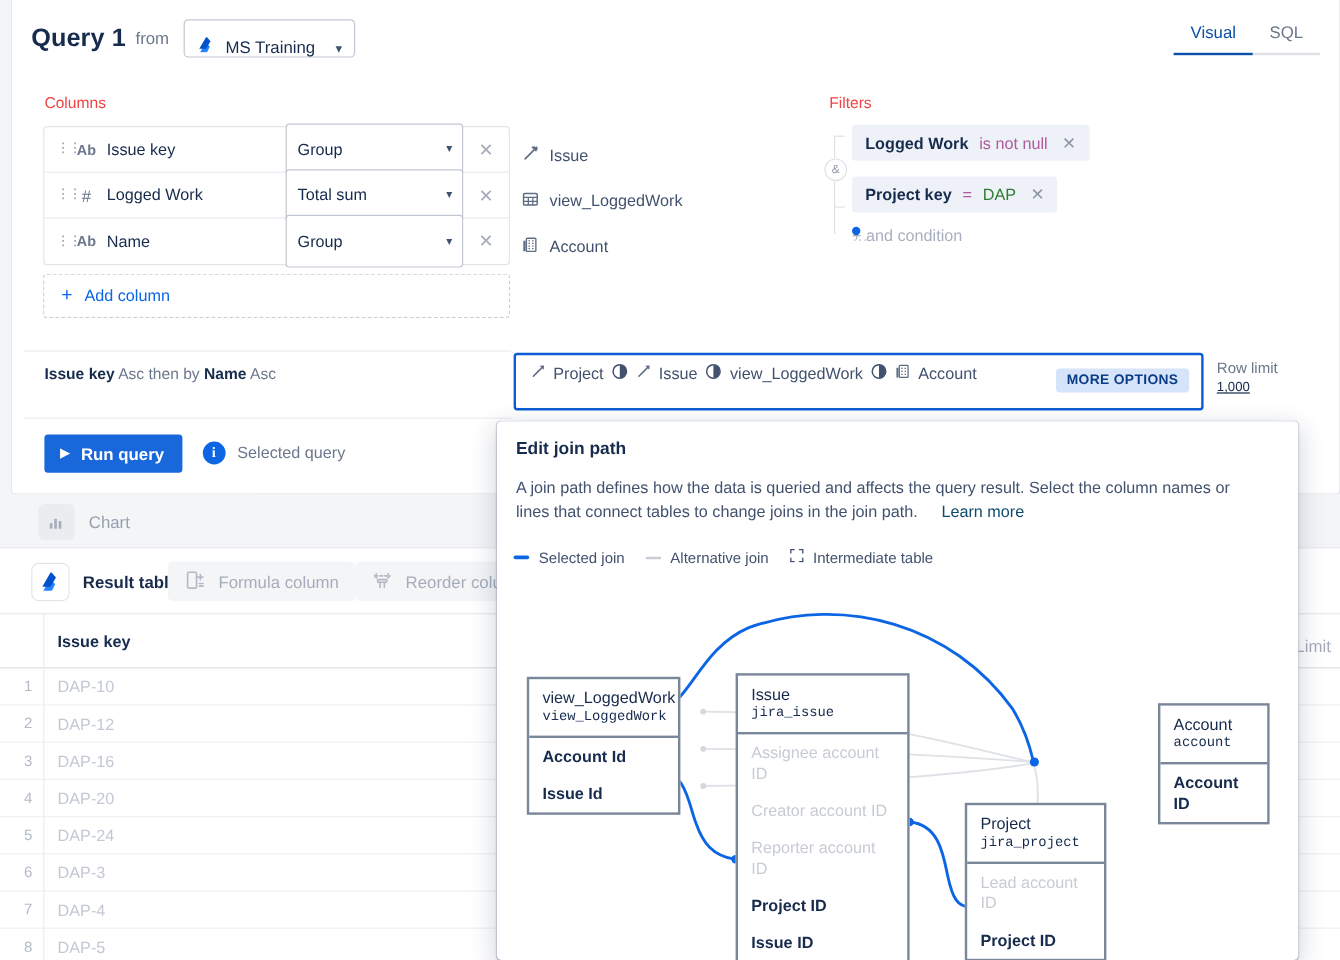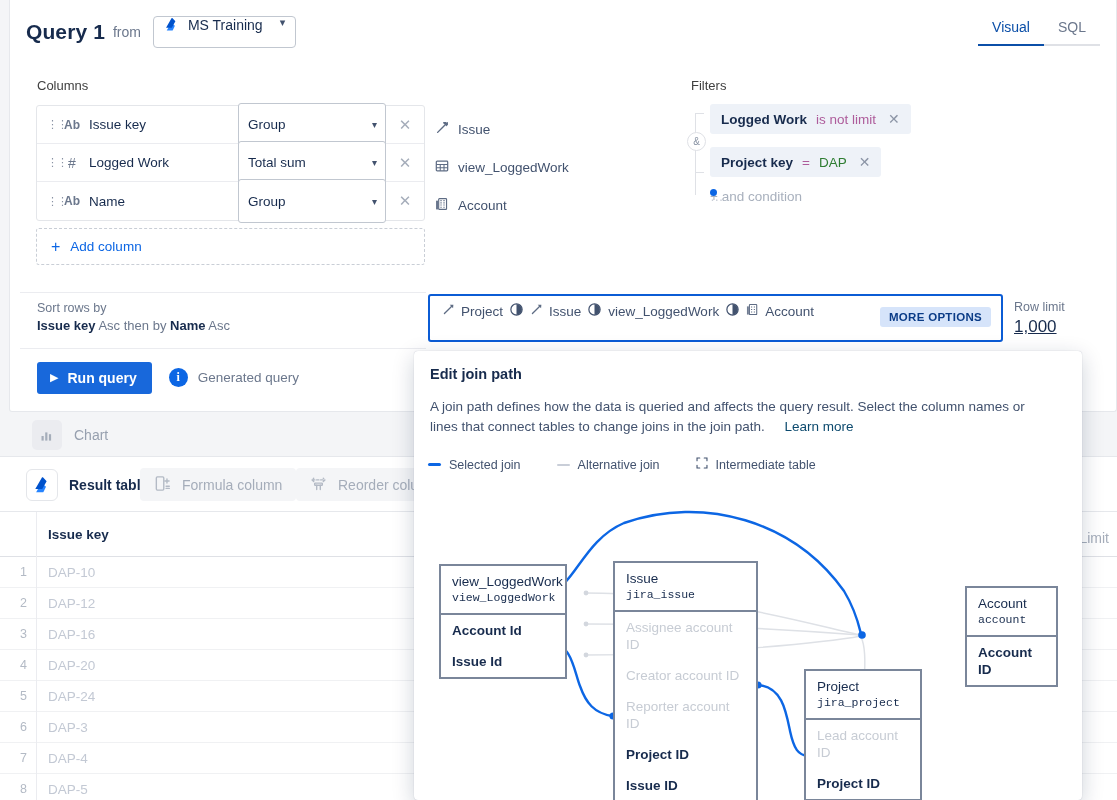--- a/index.html
+++ b/index.html
@@ -15,34 +15,34 @@
   
   .qb-card{
     position:absolute;left:9px;top:0;width:1108px;height:412px;
     background:#fff;border:1px solid #e6e8ec;border-top:none;
     border-radius:0 0 3px 3px;box-sizing:border-box;
   }
   .qb-head{position:absolute;left:16px;top:16px;display:flex;align-items:center;gap:8px;}
   .qb-title{font-size:21px;font-weight:700;color:#172B4D;letter-spacing:.1px;}
   .qb-from{font-size:14px;color:#6B778C;}
   .ds-select{
-    margin-left:4px;display:flex;align-items:flex-start;gap:9px;
+    margin-left:4px;display:flex;align-items:flex-end;gap:9px;
     height:32px;padding:0 10px 0 11px;border:1px solid #C1C7D0;border-radius:4px;
     background:#fff;box-sizing:border-box;font-size:14px;color:#172B4D;cursor:pointer;
   }
   .ds-select .caret{margin-left:8px;color:#42526E;font-size:11px;line-height:1;}
 
   .tabs{position:absolute;right:16px;top:14px;display:flex;gap:0;}
   .tab{
     padding:5px 14px 9px;font-size:14px;color:#6B778C;cursor:pointer;
     border-bottom:2px solid #DFE1E6;
   }
   .tab.active{color:#0B4FA8;font-weight:400;border-bottom:2px solid #0B4FA8;}
 
-  .sec-label{font-size:13px;color:#404040;}
+  .sec-label{font-size:13px;color:#ef4444;}
   .lbl-columns{position:absolute;left:27px;top:78px;}
   .lbl-filters{position:absolute;left:681px;top:78px;}
 
   
   .col-list{position:absolute;left:26px;top:105px;width:389px;border:1px solid #E4E6EA;border-radius:3px;box-sizing:border-box;background:#fff;}
   .col-row{display:flex;align-items:center;height:38px;border-bottom:1px solid #EBECF0;padding:0 0 0 10px;box-sizing:border-box;}
   .col-row:last-child{border-bottom:none;}
   .grip{color:#8993A4;font-size:11px;letter-spacing:-1px;width:14px;cursor:grab;line-height:1;}
   .typ{width:22px;font-size:12px;color:#6B778C;font-weight:600;text-align:center;}
   .typ.num{font-size:14px;font-weight:400;}
@@ -112,21 +112,21 @@
   .jp-label{font-size:12.5px;color:#6B778C;}
   .jp-row{display:flex;align-items:center;gap:6px;margin-top:2px;}
   .jp-node{display:flex;align-items:center;gap:6px;font-size:13.5px;color:#42526E;cursor:pointer;}
   .jp-link{color:#42526E;font-size:13px;}
   .more-opts{
     position:absolute;right:10px;top:11px;background:#D6E4FA;color:#0B3C87;
     font-size:11.5px;font-weight:700;letter-spacing:.3px;padding:4px 9px;border-radius:3px;cursor:pointer;
   }
   .rowlimit{position:absolute;left:1004px;top:300px;}
   .rl-l1{font-size:12.5px;color:#6B778C;}
-  .rl-l2{font-size:17px;color:#172B4D;margin-top:3px;text-decoration:underline;}
+  .rl-l2{font-size:11px;color:#172B4D;margin-top:3px;text-decoration:underline;}
 
   
   .chart-strip{position:absolute;left:10px;top:412px;width:1107px;height:44px;background:#f4f5f7;}
   .chart-tab{position:absolute;left:22px;top:8px;display:flex;align-items:center;gap:12px;cursor:pointer;}
   .chart-ic{width:30px;height:30px;border-radius:5px;background:#EBECF0;display:flex;align-items:center;justify-content:center;}
   .chart-txt{font-size:14px;color:#97A0AF;}
 
   
   .res-bar{position:absolute;left:0;top:456px;width:1117px;height:55px;background:#fff;border-top:1px solid #E6E8EC;}
   .res-item{position:absolute;top:11px;display:flex;align-items:center;gap:11px;height:33px;padding:0 14px;border-radius:4px;cursor:pointer;}
@@ -151,21 +151,21 @@
   
   .dlg{
     position:absolute;left:414px;top:351px;width:668px;height:449px;
     background:#fff;border-radius:4px;
     box-shadow:0 6px 22px rgba(9,30,66,.20),0 0 1px rgba(9,30,66,.28);
     overflow:hidden;
   }
   .dlg-title{position:absolute;left:16px;top:15px;font-size:14.5px;font-weight:700;color:#172B4D;}
   .dlg-desc{position:absolute;left:16px;top:46px;width:618px;font-size:13.5px;line-height:20px;color:#42526E;}
   .dlg-desc a{color:#0c4a6e;text-decoration:none;margin-left:16px;}
-  .legend{position:absolute;left:14px;top:106px;display:flex;align-items:center;gap:36px;font-size:12.5px;color:#42526E;}
+  .legend{position:absolute;left:14px;top:106px;display:flex;align-items:center;gap:17px;font-size:12.5px;color:#42526E;}
   .lg{display:flex;align-items:center;gap:8px;}
   .lg .bar{display:inline-block;width:13px;height:3px;border-radius:2px;background:#0C66E4;}
   .lg .bar.alt{background:#C9CED8;height:2px;}
   .lg .brk{color:#42526E;font-size:12px;letter-spacing:-1px;}
   .canvas{position:absolute;left:0;top:130px;width:668px;height:319px;}
 
   
   .ertbl{position:absolute;border:2px solid #7A869A;background:#fff;box-sizing:border-box;}
   .er-head{padding:8px 11px 7px;border-bottom:2px solid #7A869A;}
   .er-h1{font-size:13.5px;color:#172B4D;line-height:16px;}
@@ -277,53 +277,52 @@
 
     <div class="filters">
       <div class="amp-rail">
         <div class="vline"></div>
           <div class="h1"></div>
           <div class="h2"></div>
         <div class="amp">&amp;</div>
       </div>
       <div class="fchip">
         <span class="f-field">Logged Work</span>
-        <span class="f-op">is not limit</span>
+        <span class="f-op">is not null</span>
         <span class="f-x">✕</span>
       </div>
       <div class="fchip">
         <span class="f-field">Project key</span>
         <span class="f-op">=</span>
         <span class="f-val">DAP</span>
         <span class="f-x">✕</span>
       </div>
       <div class="add-cond">
         <span class="dot">…</span><span>+ and condition</span>
       </div>
     </div>
 
     <div class="sort-box">
-      <div class="sort-l1">Sort rows by</div>
       <div class="sort-l2">
         <b>Issue key</b>
         <span>Asc</span>
         <span>then by</span>
         <b>Name</b>
         <span>Asc</span>
       </div>
     </div>
 
     <div class="run-bar">
       <div class="run-btn">
         <span class="play">▶</span>
         <span>Run query</span>
       </div>
       <div class="gen-q">
         <span class="info-dot">i</span>
-        <span>Generated query</span>
+        <span>Selected query</span>
       </div>
     </div>
 
     <div class="joinpath">
       <div class="jp-row">
         <span class="jp-node">
           <span><svg width="13" height="13" viewBox="0 0 16 16">
                 <path d="M3 13l5-5M8 8l4-4" stroke="#5E6C84" stroke-width="1.6" fill="none" stroke-linecap="round"></path>
                 <path d="M9.5 2.3 14 2l-.4 4.4z" fill="#5E6C84"></path>
               </svg></span>

